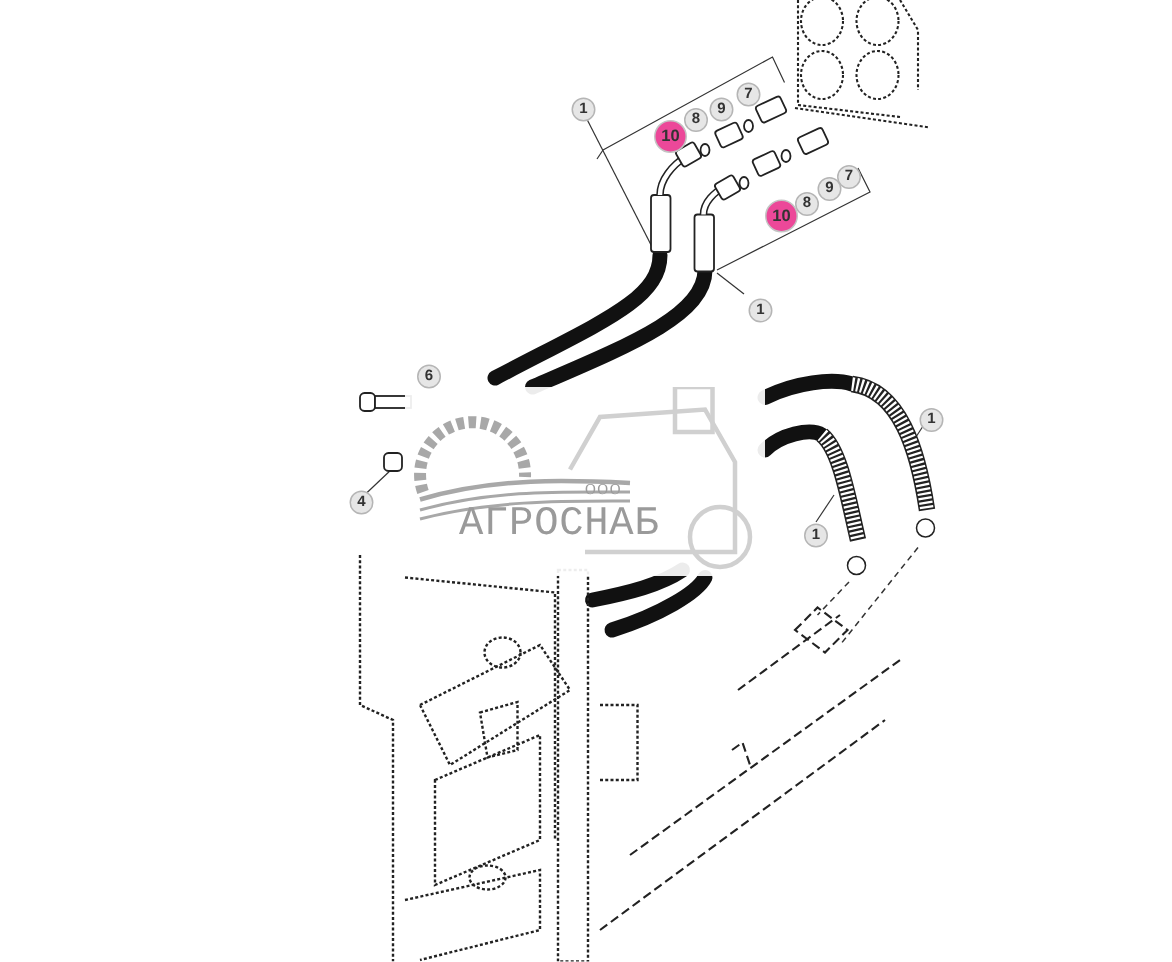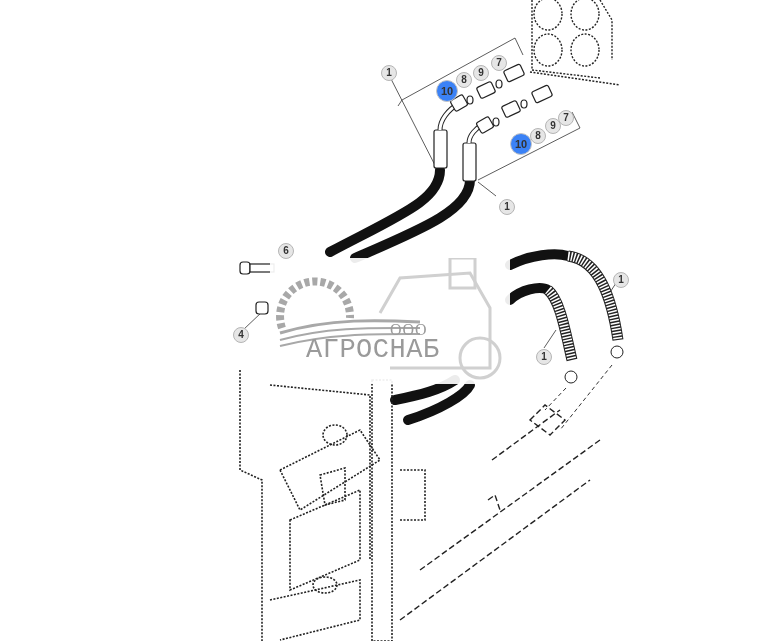--- a/index.html
+++ b/index.html
@@ -4,24 +4,24 @@
 <style>
   html, body { margin: 0; padding: 0; background: #ffffff; }
   body { width: 781px; height: 641px; position: relative; overflow: hidden;
          font-family: "Liberation Sans", sans-serif; }
   #stage { position: absolute; left: 0; top: 0; width: 781px; height: 641px; }
   .callout { position: absolute; width: 16px; height: 16px; border-radius: 50%;
              background: #e6e6e6; border: 1px solid #b5b5b5; box-sizing: border-box;
              font-size: 10px; font-weight: bold; color: #333; text-align: center;
              line-height: 14px; font-family: "Liberation Sans", sans-serif; }
   .callout.big { width: 22px; height: 22px; line-height: 20px; font-size: 11px;
-                 background: #3b82f6; border-color: #c4c4c4; }
+                 background: #ec4899; border-color: #c4c4c4; }
   .watermark { position: absolute; left: 270px; top: 258px; width: 240px; height: 126px;
                background: rgba(255,255,255,0.92); }
-  .wm-ooo { position: absolute; left: 390px; top: 321px; font-size: 16px; color: #9a9a9a;
+  .wm-ooo { position: absolute; left: 390px; top: 321px; font-size: 10px; color: #9a9a9a;
             letter-spacing: 1px; font-family: "Liberation Serif", serif; }
   .wm-name { position: absolute; left: 306px; top: 335px; font-size: 27px; color: #9a9a9a;
              letter-spacing: 0.5px; font-family: Liberation Mono, monospace; }
 </style>
 </head>
 <body>
 
 <div id="stage">
 <svg width="781" height="641" viewBox="0 0 781 641" xmlns="http://www.w3.org/2000/svg">
 

